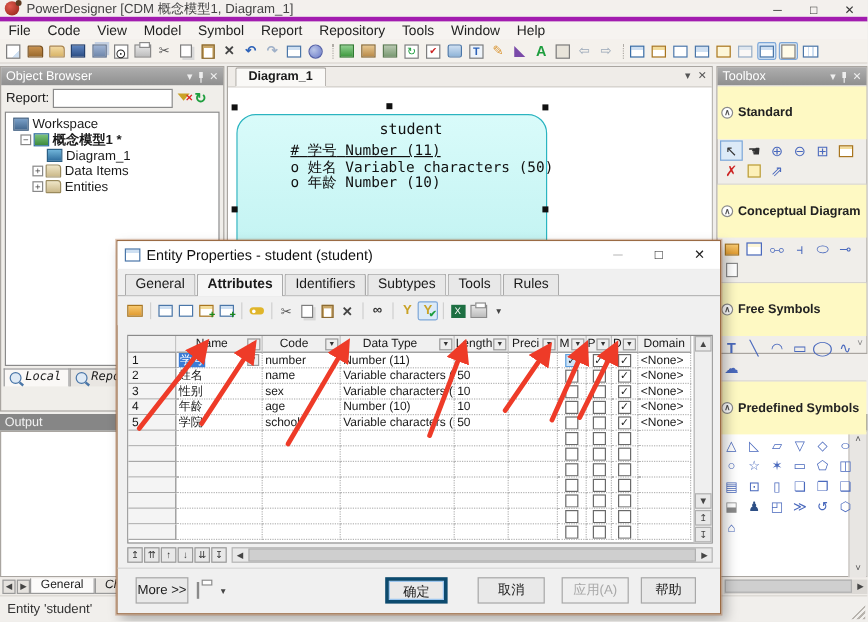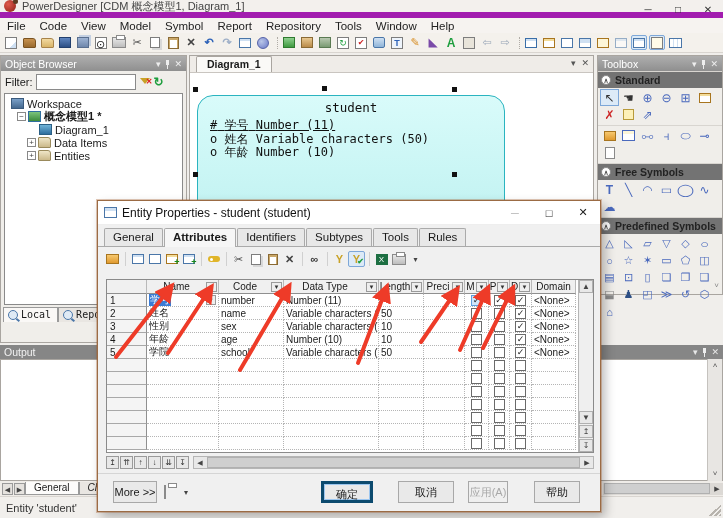--- a/index.html
+++ b/index.html
@@ -1,20 +1,20 @@
 <!DOCTYPE html>
 <html><head>
 <meta charset="utf-8">
 <style>
   * { margin:0; padding:0; box-sizing:border-box; }
   html,body { width:723px; height:518px; overflow:hidden; }
   body { font-family:"Liberation Sans", sans-serif; font-size:11px; background:#f0eeeb; position:relative; color:#1a1a1a; }
 
   
-  .titlebar { position:absolute; left:0; top:0; width:723px; height:18px; background:#f3f0ed; display:flex; align-items:center; padding-left:4px; border-bottom:6px solid #a21caf; }
+  .titlebar { position:absolute; left:0; top:0; width:723px; height:18px; background:#f3f0ed; display:flex; align-items:center; padding-left:4px; border-bottom:4px solid #a21caf; }
   .app-icon { width:12px; height:12px; border-radius:50%; background:radial-gradient(circle at 35% 35%, #e05a4e, #8c1f14); margin-right:6px; position:relative; }
   .app-icon::after{ content:""; position:absolute; right:-2px; top:-1px; width:5px; height:5px; border-radius:50%; background:#5d3b22; }
   .title-text { font-size:11px; color:#444; }
   .win-controls { position:absolute; right:0; top:0; height:18px; display:flex; }
   .win-btn { width:30px; height:18px; display:flex; align-items:center; justify-content:center; font-size:10px; color:#333; }
   .menubar { position:absolute; left:0; top:18px; width:723px; height:15px; background:#f6f3f0; display:flex; align-items:center; }
   .menu-item { padding:0 7px; font-size:11.5px; color:#222; }
   .toolbar { position:absolute; left:0; top:33px; width:723px; height:20px; background:#f4f1ec; border-bottom:1px solid #d9d5d0; display:flex; align-items:center; padding-left:2px; }
   .ti { width:16px; height:15px; margin:0 1px; display:flex; align-items:center; justify-content:center; font-size:11px; position:relative; flex:0 0 auto; }
   .tsep { width:6px; height:12px; border-right:1px dotted #b0aca6; margin:0 2px 0 0; flex:0 0 auto; }
@@ -36,42 +36,42 @@
   .funnel::after { content:"✕"; position:absolute; right:-2px; top:1px; color:#d22; font-size:8px; font-weight:bold; }
   .refresh-ic { color:#1e9e3e; font-weight:bold; font-size:12px; line-height:10px; }
   .tree { background:#fff; border:1px solid #8a8a8a; margin:0 3px; height:212px; padding:3px 0 0 4px; overflow:hidden; }
   .tree-row { display:flex; align-items:center; height:13px; white-space:nowrap; }
   .exp { width:9px; height:9px; border:1px solid #888; background:#fff; font-size:8px; line-height:7px; text-align:center; margin-right:2px; color:#444; flex:0 0 auto; }
   .tico { width:13px; height:11px; margin-right:3px; flex:0 0 auto; }
   .ic-ws { background:linear-gradient(#7aa0c8,#44688f); border:1px solid #3a5a7d; }
   .ic-model { background:linear-gradient(#7cc47c,#3c8a3c); border:1px solid #2f6e9e; }
   .ic-diagram { background:linear-gradient(#6fb3d8,#2f6e9e); border:1px solid #2a5f85; }
   .ic-folder { background:linear-gradient(#efe6c8,#cbb98a); border:1px solid #9a8a5c; border-radius:1px 3px 1px 1px; }
-  .side-tabs { display:flex; margin:2px 0 0 2px; }
+  .side-tabs { display:flex; margin:2px 0 0 2px;font-style:italic; }
   .side-tab { border:1px solid #9a9a9a; border-bottom:none; background:#e9e6e2; padding:1px 6px 2px 4px; font-family:"DejaVu Sans Mono",monospace; font-size:10px; display:flex; align-items:center; gap:3px; }
   .side-tab.active { background:#faf8f6; }
   .mag-ic { width:10px; height:10px; border:1px solid #4a76a8; border-radius:50%; position:relative; background:#dfeaf5; }
   .mag-ic::after { content:""; position:absolute; right:-3px; bottom:-2px; width:4px; height:1.5px; background:#4a76a8; transform:rotate(40deg); }
 
   .diagram-panel { position:absolute; left:189px; top:55px; width:405px; height:290px; background:#fff; border:1px solid #a9a5a0; z-index:5; }
   .diagram-tabs { height:17px; background:#efece8; border-bottom:1px solid #c9c5c0; display:flex; align-items:flex-end; padding-left:6px; position:relative; }
   .dtab { background:#faf9f7; border:1px solid #a9a5a0; border-bottom:none; border-radius:2px 2px 0 0; font-size:10.5px; font-weight:bold; padding:1px 10px 2px 10px; }
   .dtab-btns { position:absolute; right:4px; top:2px; display:flex; gap:6px; color:#555; font-size:9px; }
   .canvas { position:relative; width:100%; height:271px; background:#fff; overflow:hidden; }
 
-  .entity { position:absolute; left:7px; top:22px; width:308px; height:120px; background:linear-gradient(#d9fbfa,#c2f3f2); border:1px solid #2ab4c0; border-radius:16px 16px 0 0; font-family:"DejaVu Sans Mono",monospace; font-size:12px; color:#111; }
+  .entity { position:absolute; left:7px; top:22px; width:259px; height:120px; background:linear-gradient(#d9fbfa,#c2f3f2); border:1px solid #2ab4c0; border-radius:16px 16px 0 0; font-family:"DejaVu Sans Mono",monospace; font-size:12px; color:#111;padding-left:32px; }
   .entity-title { text-align:center; padding-top:4px; font-size:12.5px; }
   .entity-attrs { padding:4px 0 0 12px; line-height:13.5px; white-space:nowrap; }
   .ea-line span { letter-spacing:0; }
   .u { text-decoration:underline; }
   .handle { position:absolute; width:5px; height:5px; background:#111; z-index:6; }
 
   .toolbox { position:absolute; left:597px; top:55px; width:126px; height:240px; background:#f0eeea; border:1px solid #a9a5a0; z-index:10; font-size:10.5px; }
   .tb-section { border-top:1px solid #d8d5d0; }
-  .tb-sec-head { display:flex; align-items:center; gap:4px; padding:2px 3px; font-weight:bold; color:#222; background:#737373; }
+  .tb-sec-head { display:flex; align-items:center; gap:4px; padding:16px 3px; font-weight:bold; color:#222; background:#fef9c3; }
   .circ-caret { width:10px; height:10px; border:1px solid #8a8a8a; border-radius:50%; font-size:7px; line-height:9px; text-align:center; color:#555; background:#fff; }
   .tb-grid { display:flex; flex-wrap:wrap; padding:1px 2px 2px 2px; }
   .tbi { width:19px; height:17px; display:flex; align-items:center; justify-content:center; font-size:12px; color:#4a69bd; }
   .tbi.sel { border:1px solid #7da7d8; background:#dceaf7; }
   .shape-sm { font-size:11px; }
   .ti-entity { width:13px; height:11px; border:1px solid #4a69bd; background:linear-gradient(#fdf6d8 0 35%, #fff 35%); }
   .ti-pack { width:12px; height:10px; background:linear-gradient(#f7c86e,#e09a2f); border:1px solid #a8751f; }
 
   .output-bar { position:absolute; left:0; top:345px; width:723px; height:14px; background:#868686; color:#f2f2f2; font-size:10.5px; display:flex; align-items:center; padding:0 4px; z-index:8; }
   .output-body { position:absolute; left:0; top:359px; width:723px; height:122px; background:#fff; border:1px solid #a9a5a0; z-index:8; }
@@ -267,21 +267,21 @@
 <div class="obj-browser">
   <div class="panel-title">
     <span>Object Browser</span>
     <span class="pt-btns">
       <span>▾</span>
       <span class="pin-ic"></span>
       <span>✕</span>
     </span>
   </div>
   <div class="filter-row">
-    <span>Filter:</span>
+    <span>Report:</span>
     <input class="filter-input" value="" style="">
     <span class="funnel"></span>
     <span class="refresh-ic">↻</span>
   </div>
   <div class="tree">
     <div class="tree-row" style="padding-left:2px;">
       <span class="tico ic-ws"></span>
       <span>Workspace</span>
     </div>
     <div class="tree-row" style="padding-left:8px;">
@@ -371,20 +371,24 @@
           <span class="grid-ic gold"></span>
         </span>
       <span class="tbi" style="color:#c22;">✗</span>
       <span class="tbi">
           <span style="width:11px;height:11px;background:#fdf0b8;border:1px solid #b89a3a;"></span>
         </span>
       <span class="tbi">⇗</span>
     </div>
   </div>
   <div class="tb-section">
+    <div class="tb-sec-head">
+        <span class="circ-caret">∧</span>
+        <span>Conceptual Diagram</span>
+      </div>
     <div class="tb-grid">
       <span class="tbi">
           <span class="ti-pack"></span>
         </span>
       <span class="tbi">
           <span class="ti-entity"></span>
         </span>
       <span class="tbi">⧟</span>
       <span class="tbi">⫞</span>
       <span class="tbi">⬭</span>
@@ -824,21 +828,21 @@
       <span class="harr">▶</span>
     </span>
   </div>
 
   <div class="dlg-footer">
     <span class="btn" style="left:15px; width:44px;">More &gt;&gt;</span>
     <span style="position:absolute; left:66px; top:12px;"><span class="printer-ic"></span></span>
     <span style="position:absolute; left:86px; top:14px; font-size:8px; color:#444;">▾</span>
     <span class="btn default" style="left:223px; width:52px;">确定</span>
     <span class="btn" style="left:300px; width:56px;">取消</span>
-    <span class="btn dis" style="left:370px; width:40px;">应用(A)</span>
+    <span class="btn dis" style="left:370px; width:56px;">应用(A)</span>
     <span class="btn" style="left:436px; width:46px;">帮助</span>
   </div>
 </div>
 
 <svg class="arrows-svg" viewBox="0 0 723 518">
   <defs>
     <marker id="ah" markerWidth="5" markerHeight="5" refX="3.2" refY="2.5" orient="auto">
       <path d="M0,0 L5,2.5 L0,5 z" fill="#ee3b28"></path>
     </marker>
   </defs>

